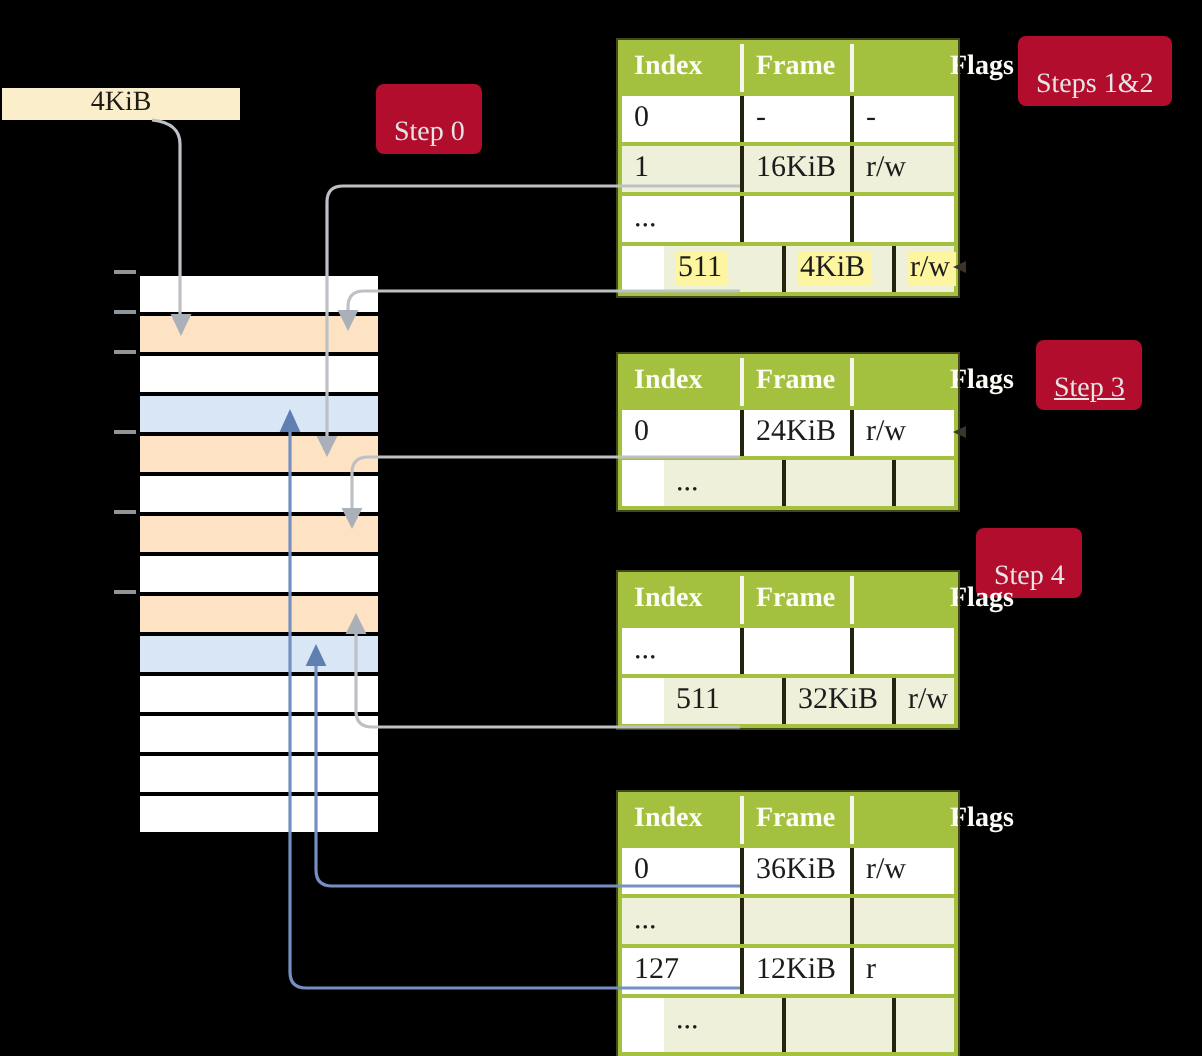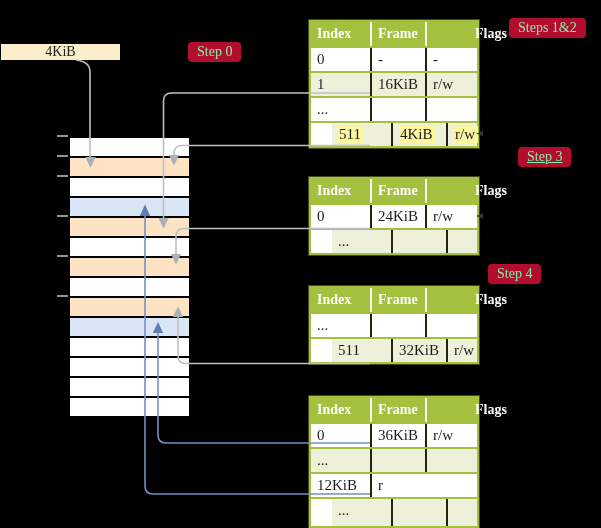--- a/index.html
+++ b/index.html
@@ -8,27 +8,27 @@
     font-family:"Liberation Serif","DejaVu Serif",serif;
   }
   
   #frame-box{
     position:absolute;left:1px;top:44px;width:119px;height:16px;
     background:var(--cream);color:#1f1c15;font-size:14px;line-height:16px;
     text-align:center;
   }
   
   .steplabel{
-    position:absolute;background:var(--crimson);color:#86efac;
-    font-size:14px;line-height:17px;padding:1px 9px 2px;border-radius:4px;
+    position:absolute;background:var(--crimson);color:#e5e5e5;
+    font-size:14px;line-height:17px;padding:16px 9px 2px;border-radius:4px;
     white-space:nowrap;
   }
   #lbl-step0  {left:188px;top:42px;}
   #lbl-steps12{left:509px;top:18px;}
-  #lbl-step3  {left:518px;top:147px;text-decoration:underline;}
+  #lbl-step3  {left:518px;top:170px;text-decoration:underline;}
   #lbl-step4  {left:488px;top:264px;}
   
   #strip{
     position:absolute;left:68px;top:136px;width:119px;
     border:2px solid #000;background:#fff;
   }
   .mcell{height:20px;box-sizing:border-box;border-bottom:2px solid #000;}
   .mcell:last-child{border-bottom:none;height:18px;}
   .c-white{background:#ffffff;}
   .c-wheat{background:var(--wheat);}
@@ -169,20 +169,21 @@
         <div class="pcell">0</div>
         <div class="pcell">36KiB</div>
         <div class="pcell">r/w</div>
       </div>
       <div class="prow shade-green">
         <div class="pcell">...</div>
         <div class="pcell"></div>
         <div class="pcell"></div>
       </div>
       <div class="prow shade-white">
+        <div class="pcell">127</div>
         <div class="pcell">12KiB</div>
         <div class="pcell">r</div>
       </div>
       <div class="prow shade-green">
         <div class="pcell">...</div>
         <div class="pcell"></div>
         <div class="pcell"></div>
       </div>
     </div>
 

